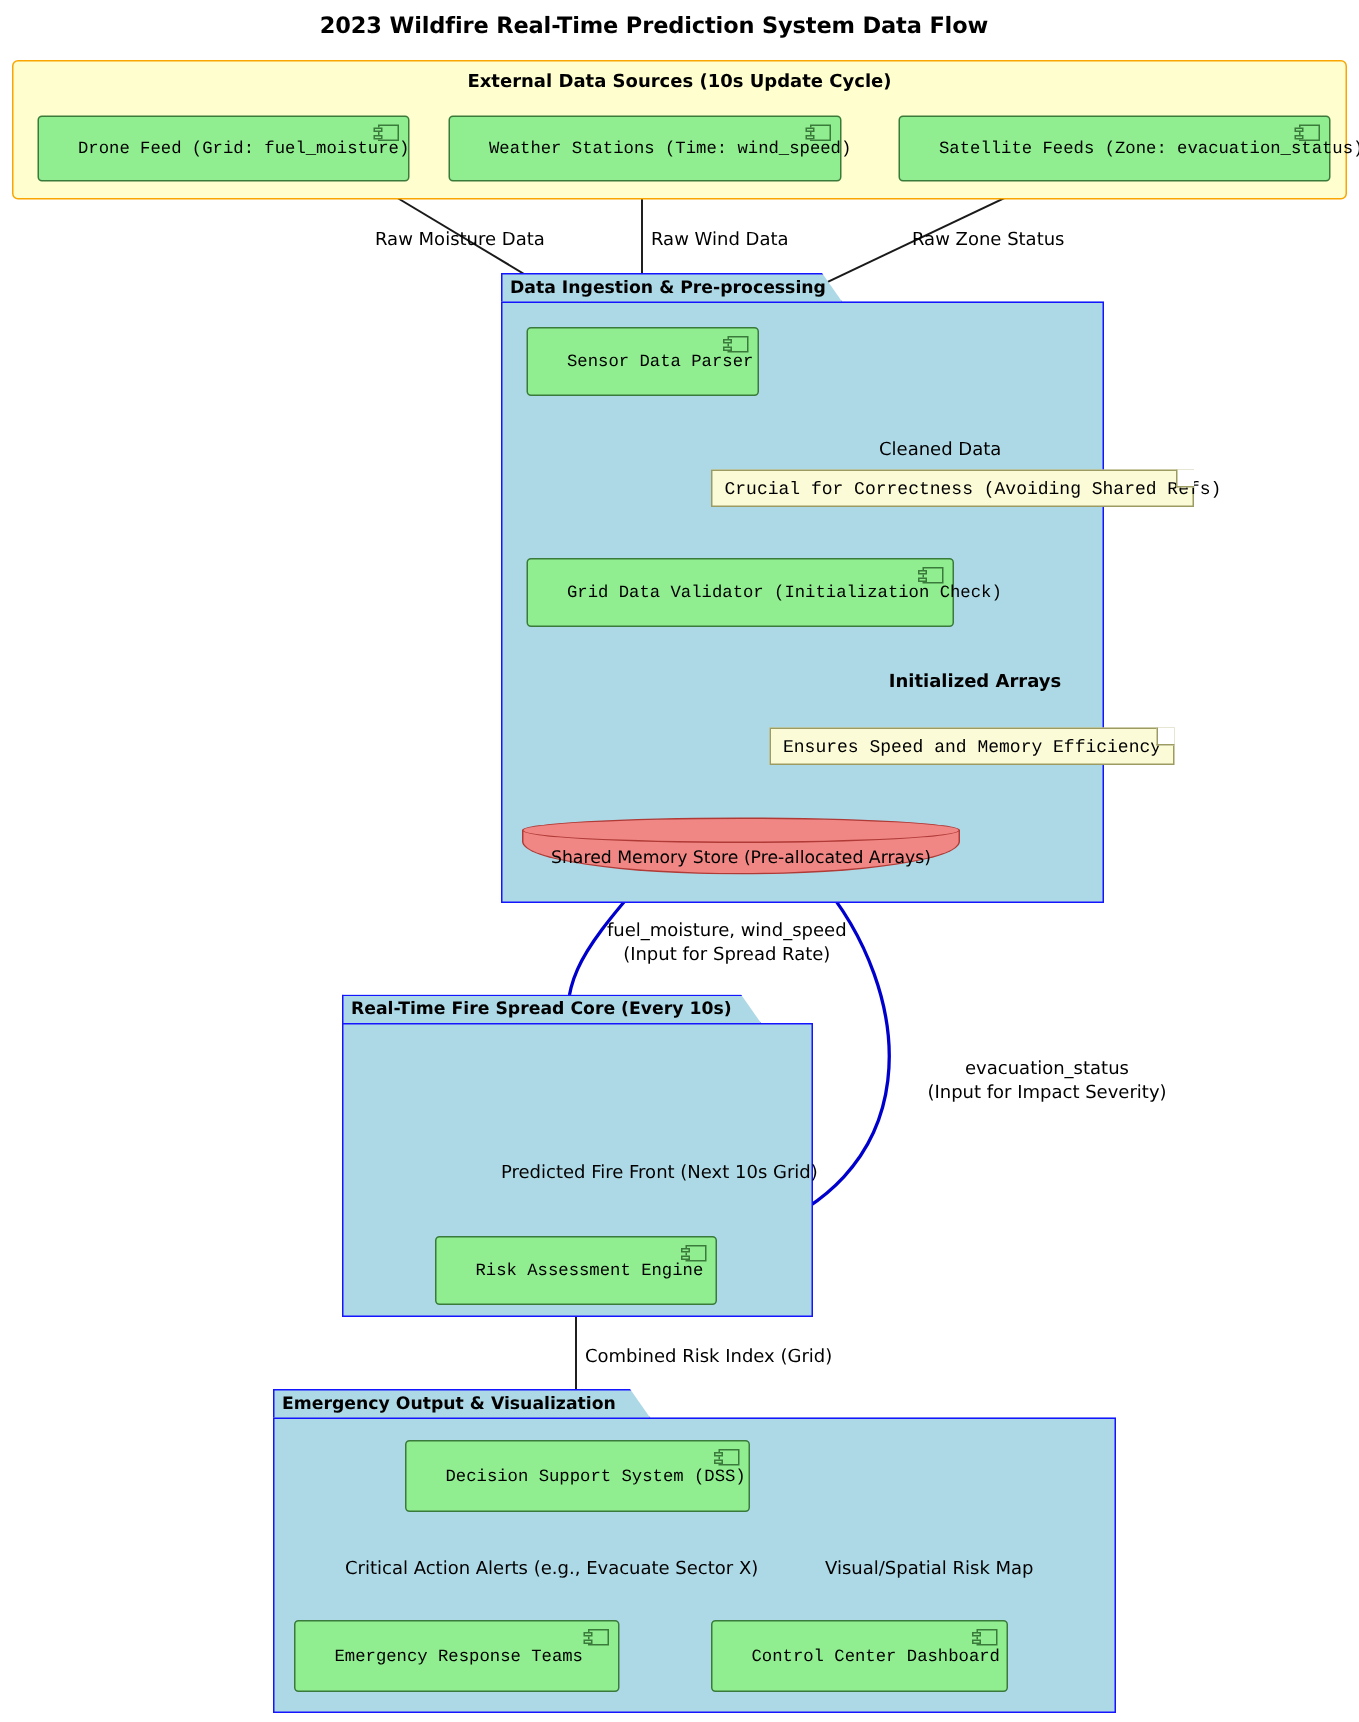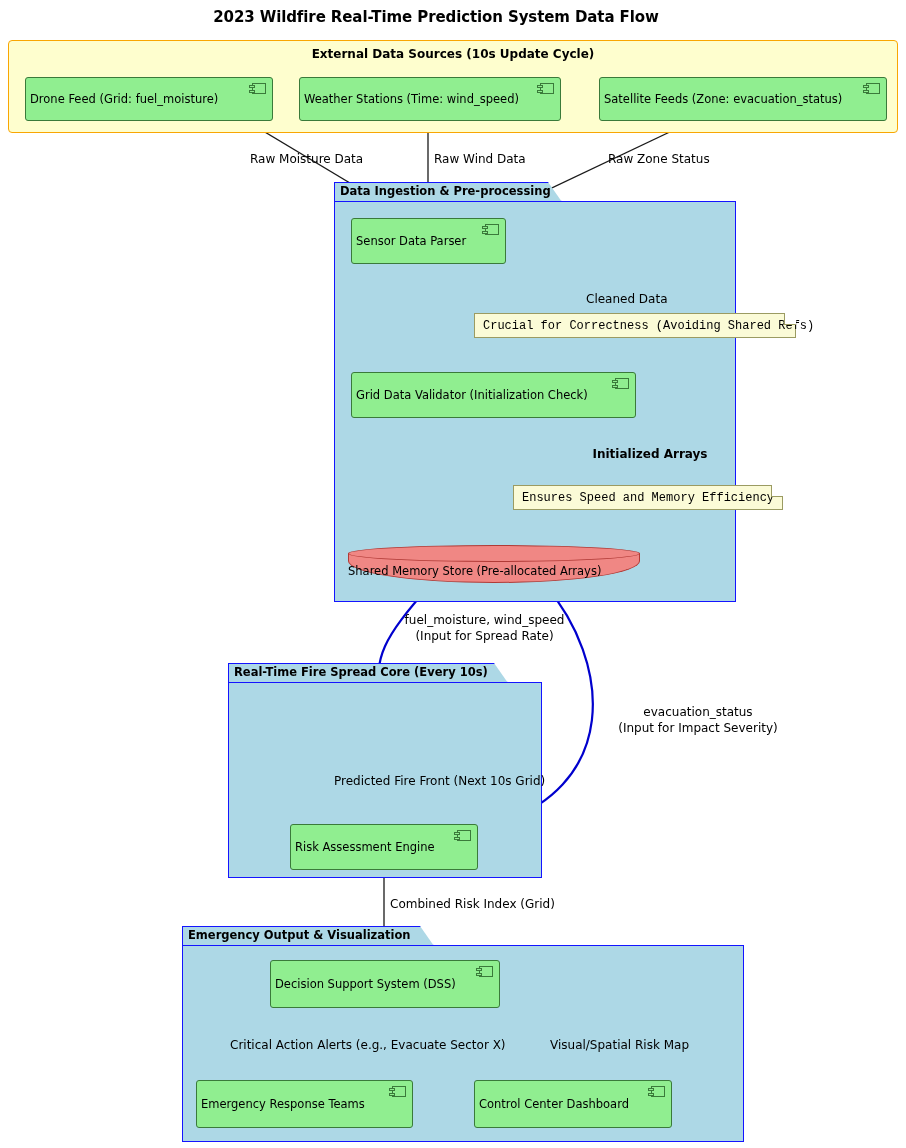--- a/index.html
+++ b/index.html
@@ -16,34 +16,34 @@
   .pkg .tablabel{position:absolute;left:6px;top:2px;font-size:11.5px;font-weight:bold;white-space:nowrap;z-index:3;}
   .pkg .body{position:absolute;left:0;background:#ADD8E6;border:1.5px solid #1414ff;box-sizing:border-box;}
 
   
   .extbox{position:absolute;background:#FEFECE;border:1.5px solid #F9A602;border-radius:4px;box-sizing:border-box;}
   .extbox .hdr{position:absolute;left:0;top:6px;width:100%;text-align:center;font-size:12px;font-weight:bold;}
 
   
   .cmp{position:absolute;background:#90EE90;border:1px solid #3a7a3a;border-radius:3px;box-sizing:border-box;
        display:flex;align-items:center;}
-  .cmp .lbl{font-size:11.5px;padding-left:4px;white-space:nowrap;}
+  .cmp .lbl{font-size:11.5px;padding-left:26px;white-space:nowrap;font-family:Liberation Mono, monospace;}
   .cmpicon{position:absolute;right:6px;top:5px;width:17px;height:11px;}
   .cmpicon .outer{position:absolute;left:3px;top:0;width:14px;height:11px;border:1.2px solid #3a7a3a;box-sizing:border-box;background:#90EE90;}
   .cmpicon .t1{position:absolute;left:0;top:1.5px;width:6px;height:3px;border:1.2px solid #3a7a3a;box-sizing:border-box;background:#90EE90;}
   .cmpicon .t2{position:absolute;left:0;top:6.5px;width:6px;height:3px;border:1.2px solid #3a7a3a;box-sizing:border-box;background:#90EE90;}
 
   
   .db{position:absolute;}
   .db .cyl{position:absolute;left:0;top:8px;width:100%;height:30px;background:#F08784;
            border-left:1.2px solid #b03a36;border-right:1.2px solid #b03a36;border-bottom:1.2px solid #b03a36;
            border-radius:0 0 50% 50%/0 0 22px 22px;box-sizing:border-box;}
   .db .top{position:absolute;left:0;top:0;width:100%;height:17px;background:#F08784;
            border:1.2px solid #b03a36;border-radius:50%;box-sizing:border-box;}
-  .db .dblbl{position:absolute;left:0;top:19px;width:100%;font-size:11.5px;}
+  .db .dblbl{position:absolute;left:0;top:19px;width:100%;text-align:center;font-size:11.5px;}
 
   
   .note{position:absolute;background:#FBFBD7;border:1px solid #9b9b62;box-sizing:border-box;
         font-size:12px;display:flex;align-items:center;font-family:Liberation Mono, monospace;}
   .note .ntxt{padding-left:8px;white-space:nowrap;}
   .note .fold{position:absolute;right:-1px;top:-1px;width:12px;height:12px;
         background:#ffffff;border-left:1px solid #9b9b62;border-bottom:1px solid #9b9b62;
         box-sizing:border-box;}
 
   

